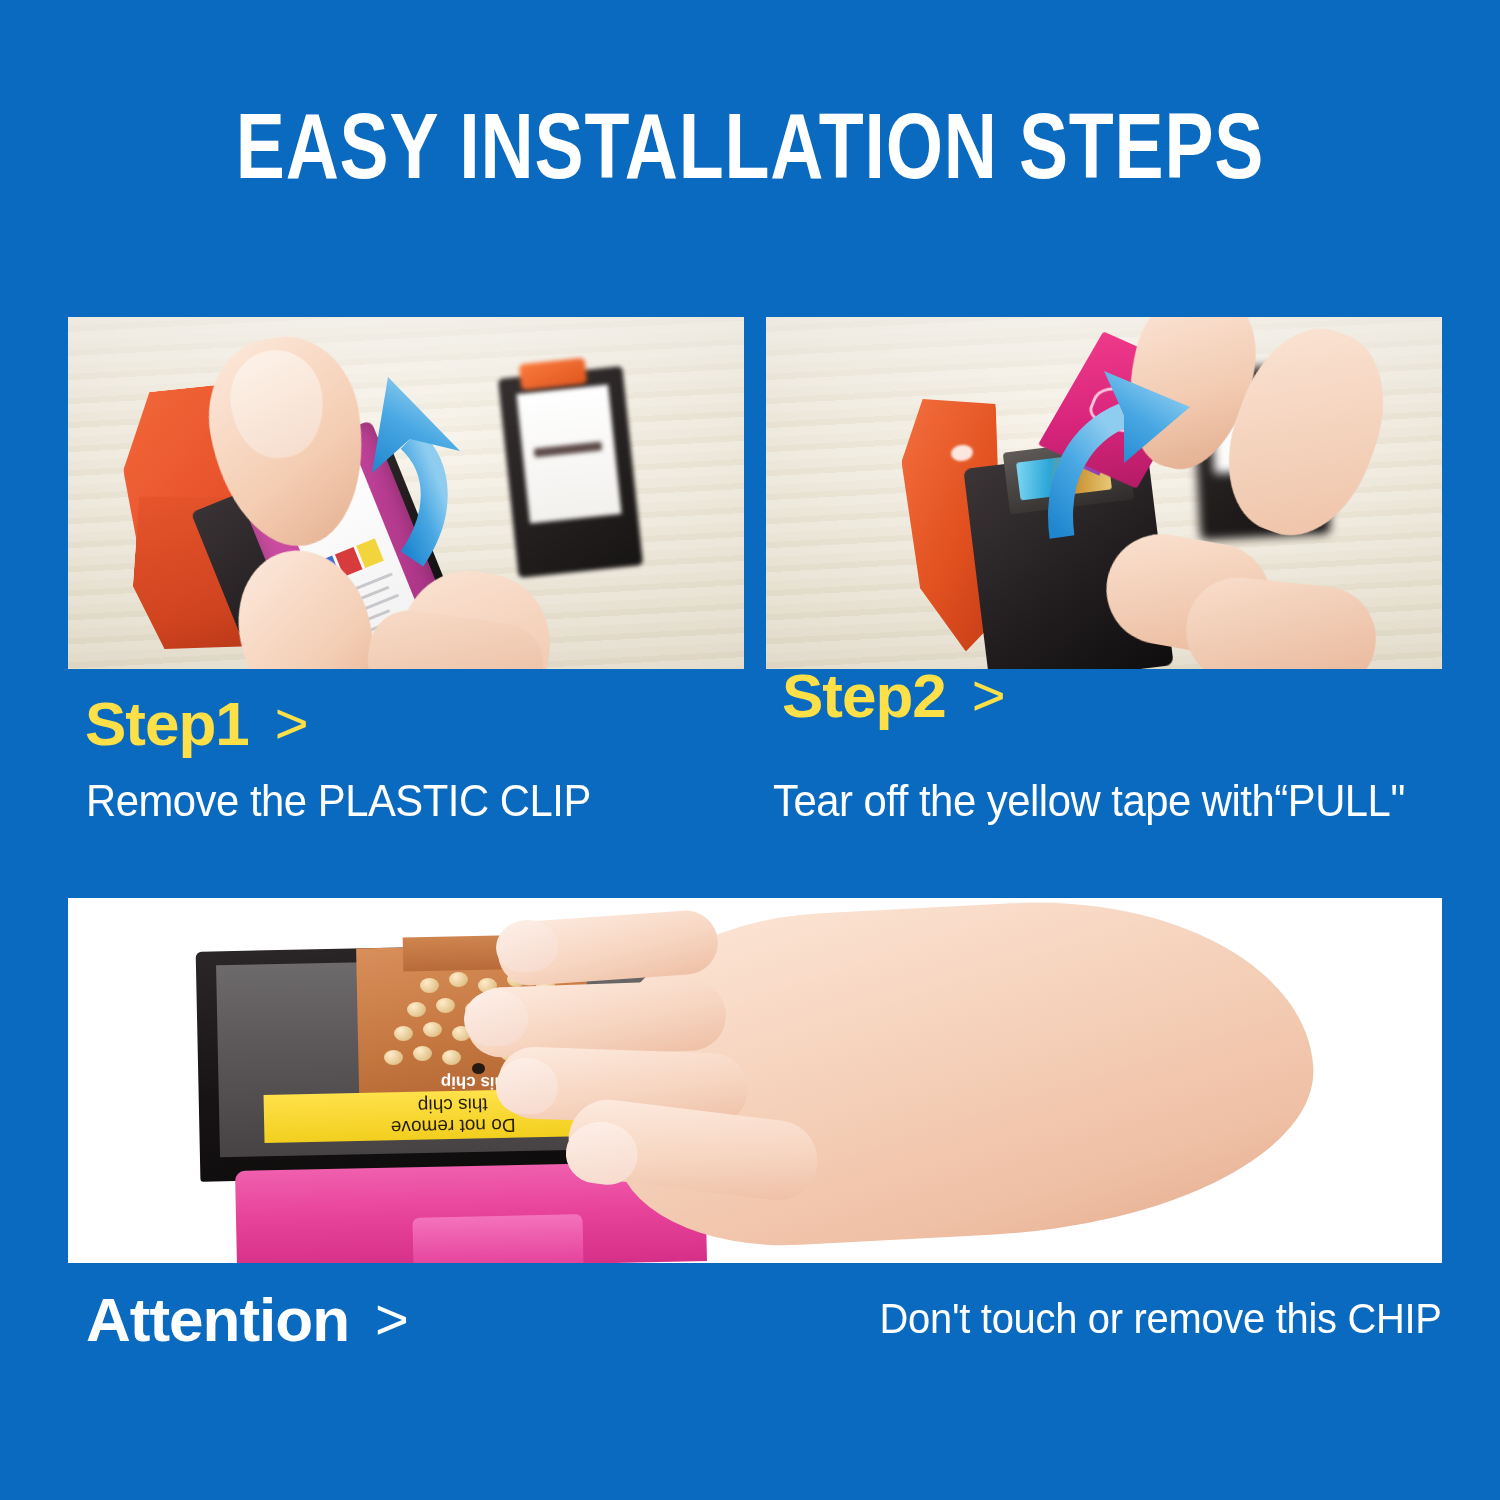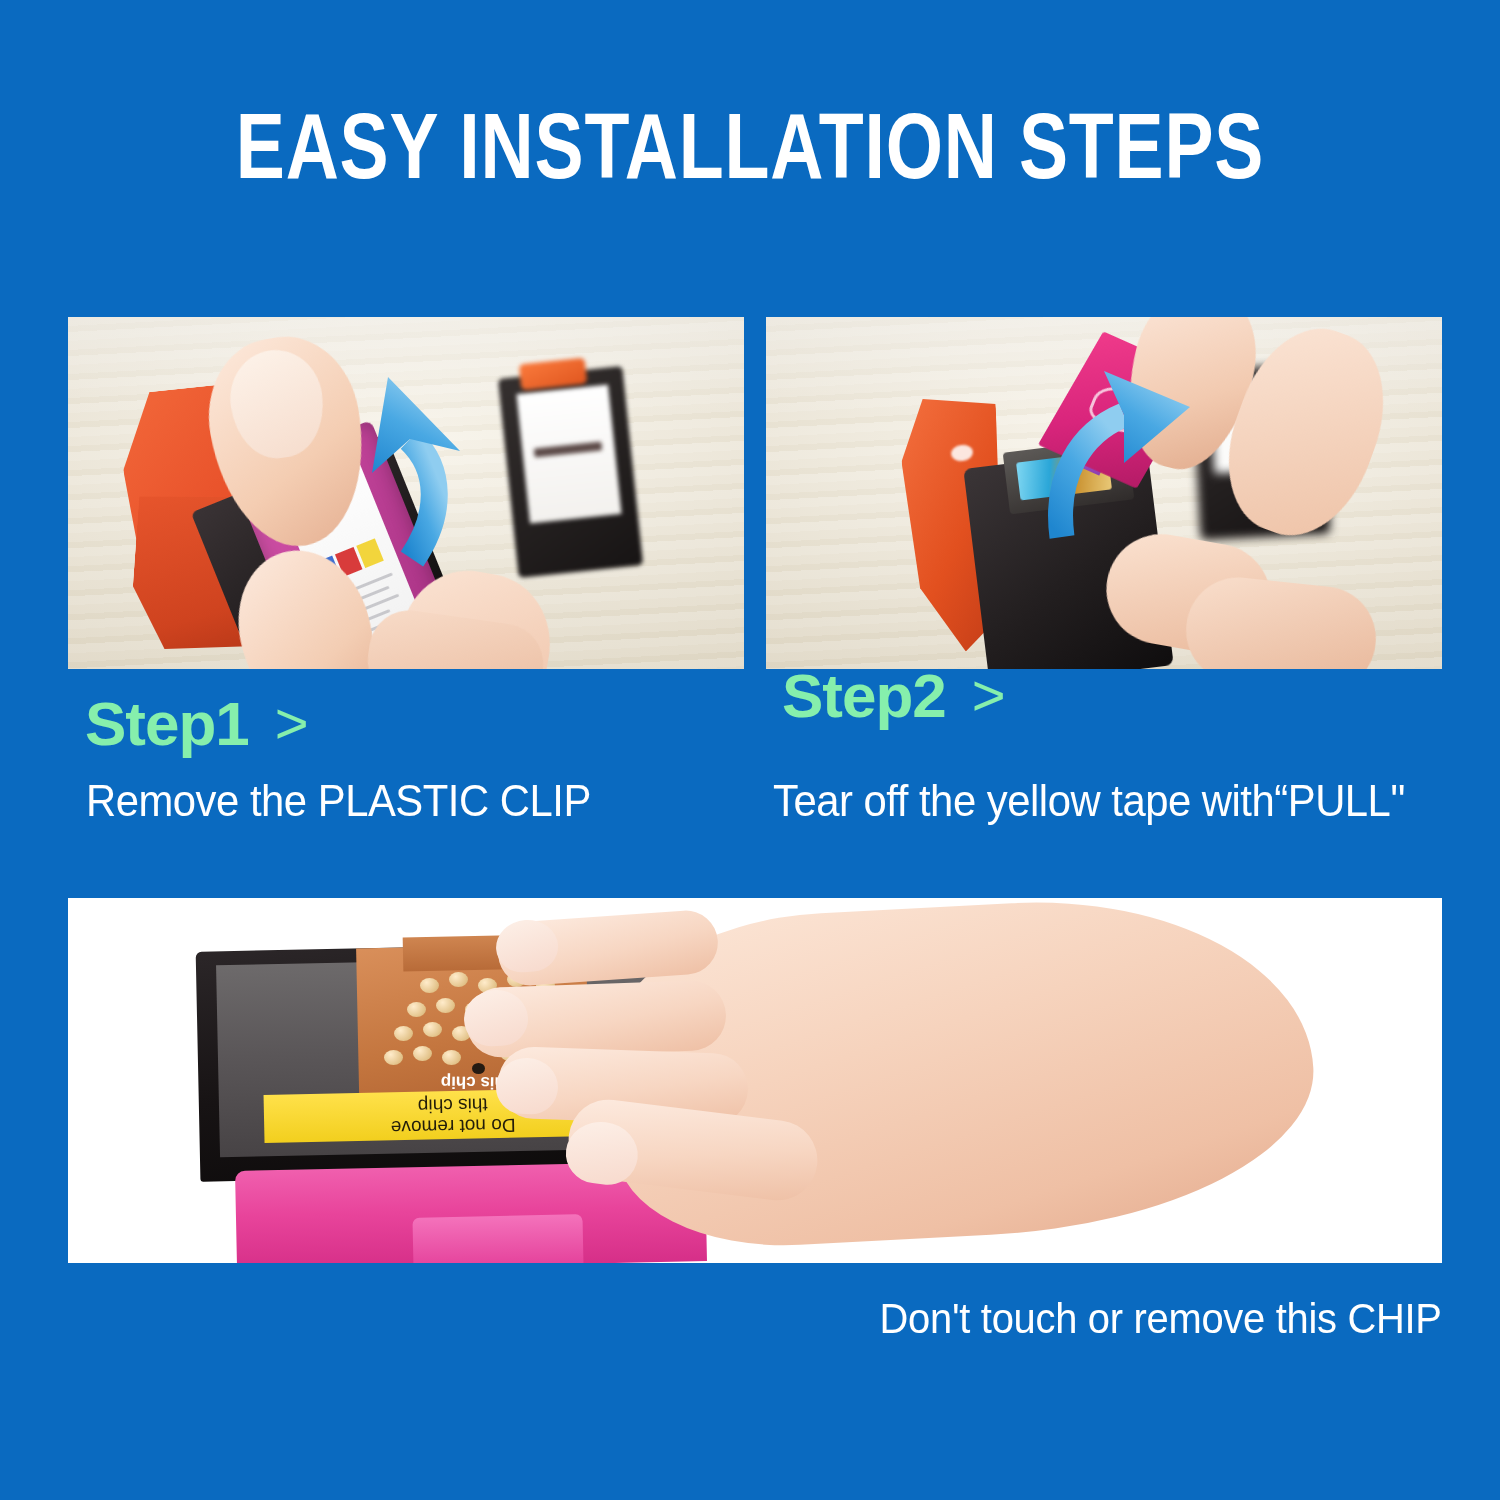--- a/index.html
+++ b/index.html
@@ -346,21 +346,21 @@
   }
   .p3nail {
     position: absolute;
     background: linear-gradient(165deg,#fdf0e8,#f7d9cc);
     border-radius: 50% 50% 42% 42% / 52% 52% 48% 48%;
   }
 
   
   .step-title {
     position: absolute;
-    color: #86efac;
+    color: #fde047;
     font-weight: 700;
     font-size: 62px;
     line-height: 62px;
     letter-spacing: -1px;
     white-space: nowrap;
   }
   .step-chevron {
     display: inline-block;
     font-weight: 400;
     font-size: 58px;
@@ -548,15 +548,18 @@
   <div class="step-title" id="step1-title">
     <span>Step1</span><span class="step-chevron">&gt;</span>
   </div>
   <div class="step-desc" id="step1-desc">Remove the PLASTIC CLIP</div>
 
   <div class="step-title" id="step2-title">
     <span>Step2</span><span class="step-chevron">&gt;</span>
   </div>
   <div class="step-desc" id="step2-desc">Tear off the yellow tape with“PULL"</div>
 
+  <div id="attention-title">
+    <span>Attention</span><span class="step-chevron">&gt;</span>
+  </div>
   <div id="attention-desc">Don't touch or remove this CHIP</div>
 
 </div>
 
 </body></html>

